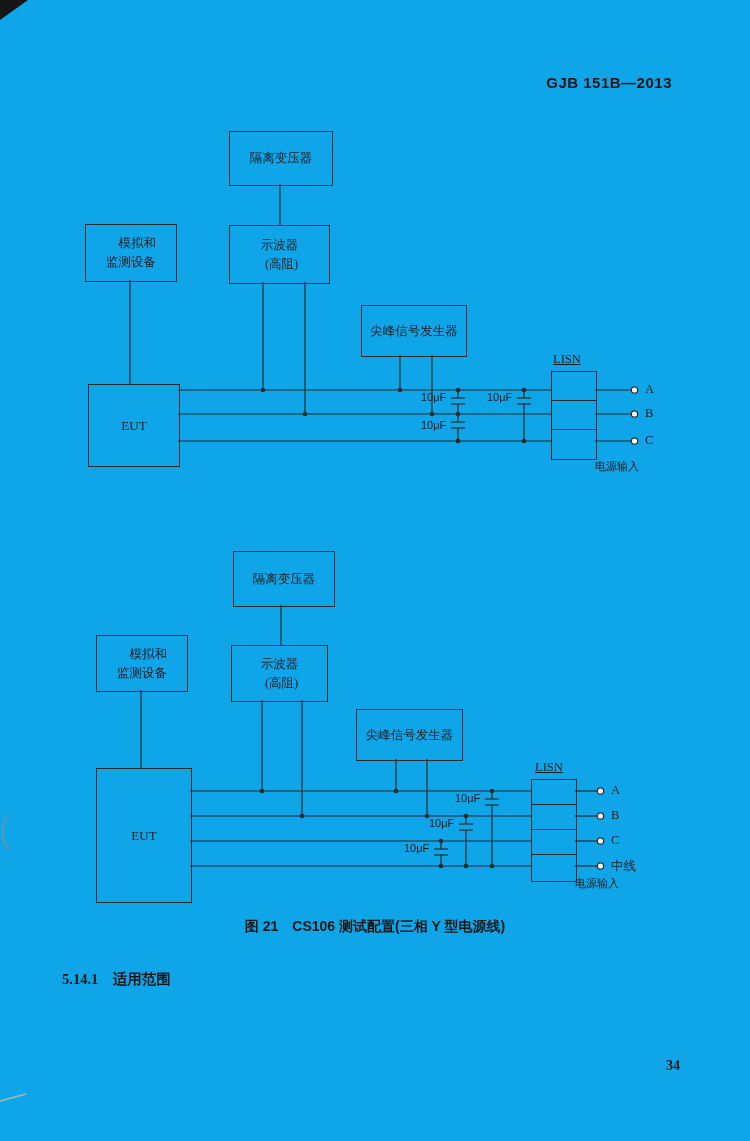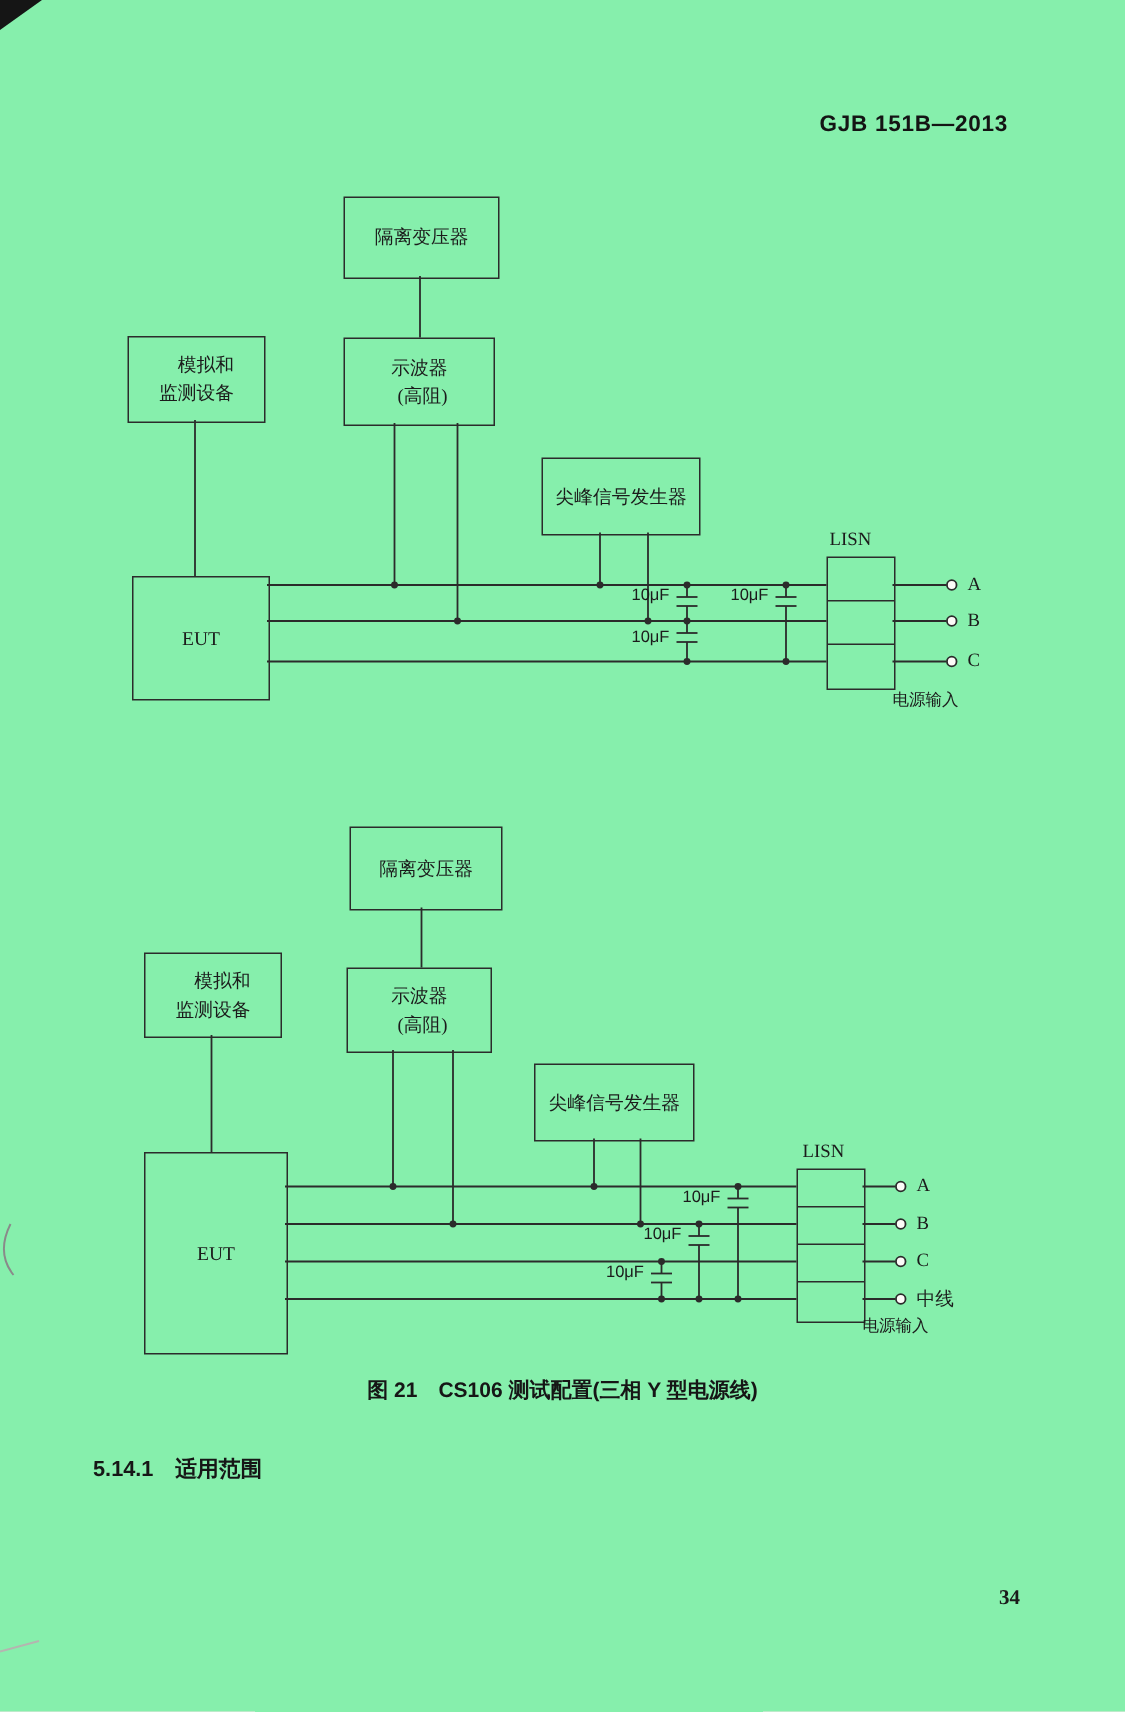--- a/index.html
+++ b/index.html
@@ -1,20 +1,20 @@
 <!DOCTYPE html>
 <html><head>
 <meta charset="utf-8">
 <style>
   html,body{margin:0;padding:0;background:#e8e6e2;}
   .page{
     position:relative;
     width:750px;height:1141px;
     margin:0 auto;
-    background:#86efac;
+    background:#0ea5e9;
     overflow:hidden;
     color:#1b1b1b;
     font-family:"Liberation Serif",serif;
   }
   .hdr{
     position:absolute;top:74px;right:78px;
     font:700 15px "Liberation Sans",sans-serif;
     letter-spacing:.5px;color:#141414;
   }
   .pagenum{
@@ -26,21 +26,21 @@
     border:1.3px solid #2b2b2b;
     display:flex;align-items:center;justify-content:center;
     text-align:right;
     font-size:12.5px;line-height:1.5;
     white-space:pre-line;
     background:transparent;
   }
   .lisn-div{position:absolute;left:0;right:0;height:0;border-top:1.2px solid #2b2b2b;}
   .small-label{position:absolute;font-size:11px;font-family:Liberation Sans, sans-serif;}
   .termlabel{position:absolute;font-size:12.5px;font-family:"Liberation Serif",serif;}
-  .lisn-title{position:absolute;font-size:12.5px;font-family:"Liberation Serif",serif;}
+  .lisn-title{position:absolute;font-size:12.5px;font-family:"Liberation Serif",serif;text-decoration:underline;}
   .fig-caption{
     position:absolute;left:0;width:750px;text-align:center;
     font:700 14px "Liberation Sans",sans-serif;color:#161616;
   }
   .sec-heading{
     position:absolute;left:62px;
     font:700 14.5px "Liberation Sans",sans-serif;color:#161616;
   }
   .body-text{
     position:absolute;left:62px;width:630px;
@@ -235,15 +235,15 @@
   <div class="small-label" style="left:404px;top:842px;">10μF</div>
 
   <div class="termlabel" style="left:611px;top:783px;">A</div>
   <div class="termlabel" style="left:611px;top:808px;">B</div>
   <div class="termlabel" style="left:611px;top:833px;">C</div>
   <div class="termlabel" style="left:611px;top:858px;">中线</div>
   <div class="small-label" style="left:575px;top:876px;">电源输入</div>
 
   <div class="fig-caption" style="top:918px;">图 21　CS106 测试配置(三相 Y 型电源线)</div>
 
-  <div class="sec-heading" style="top:970px;">5.14.1　适用范围</div>
+  <div class="sec-heading" style="top:970px;font-family:Liberation Serif, serif;">5.14.1　适用范围</div>
 
 </div>
 
 </body></html>

